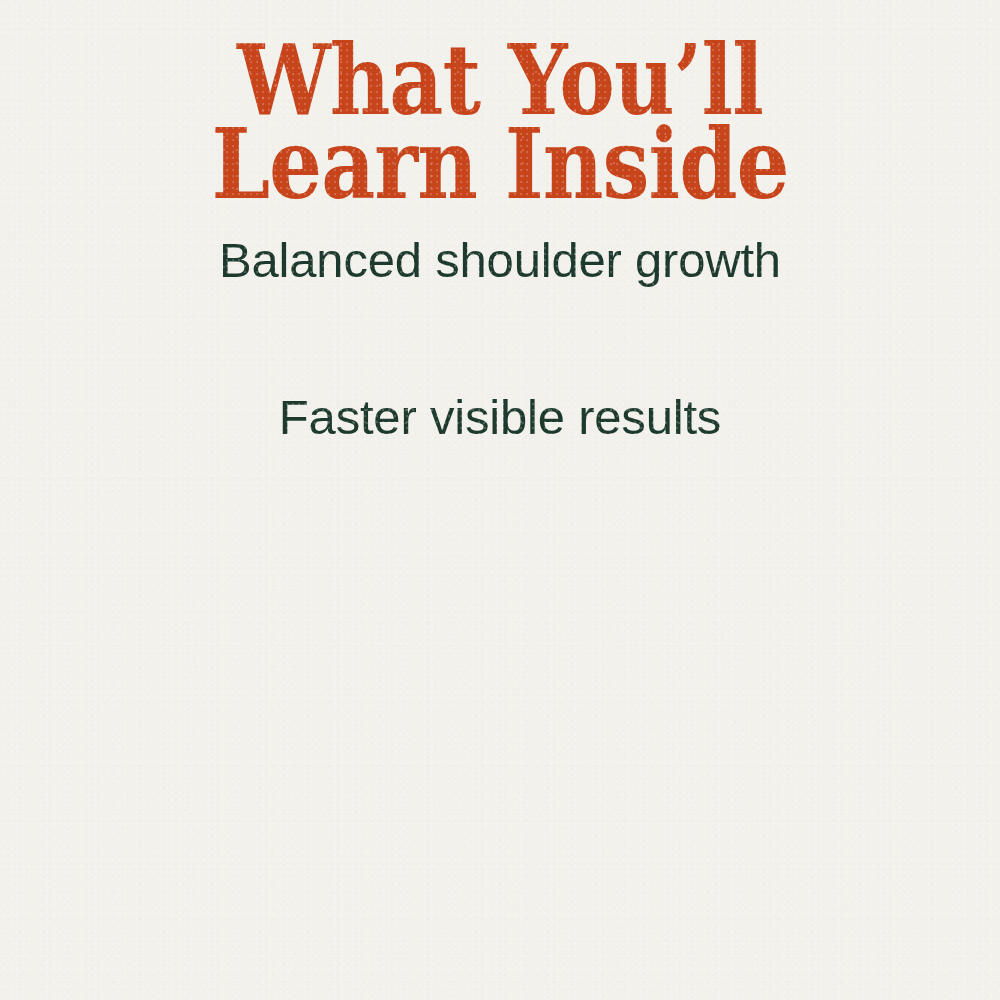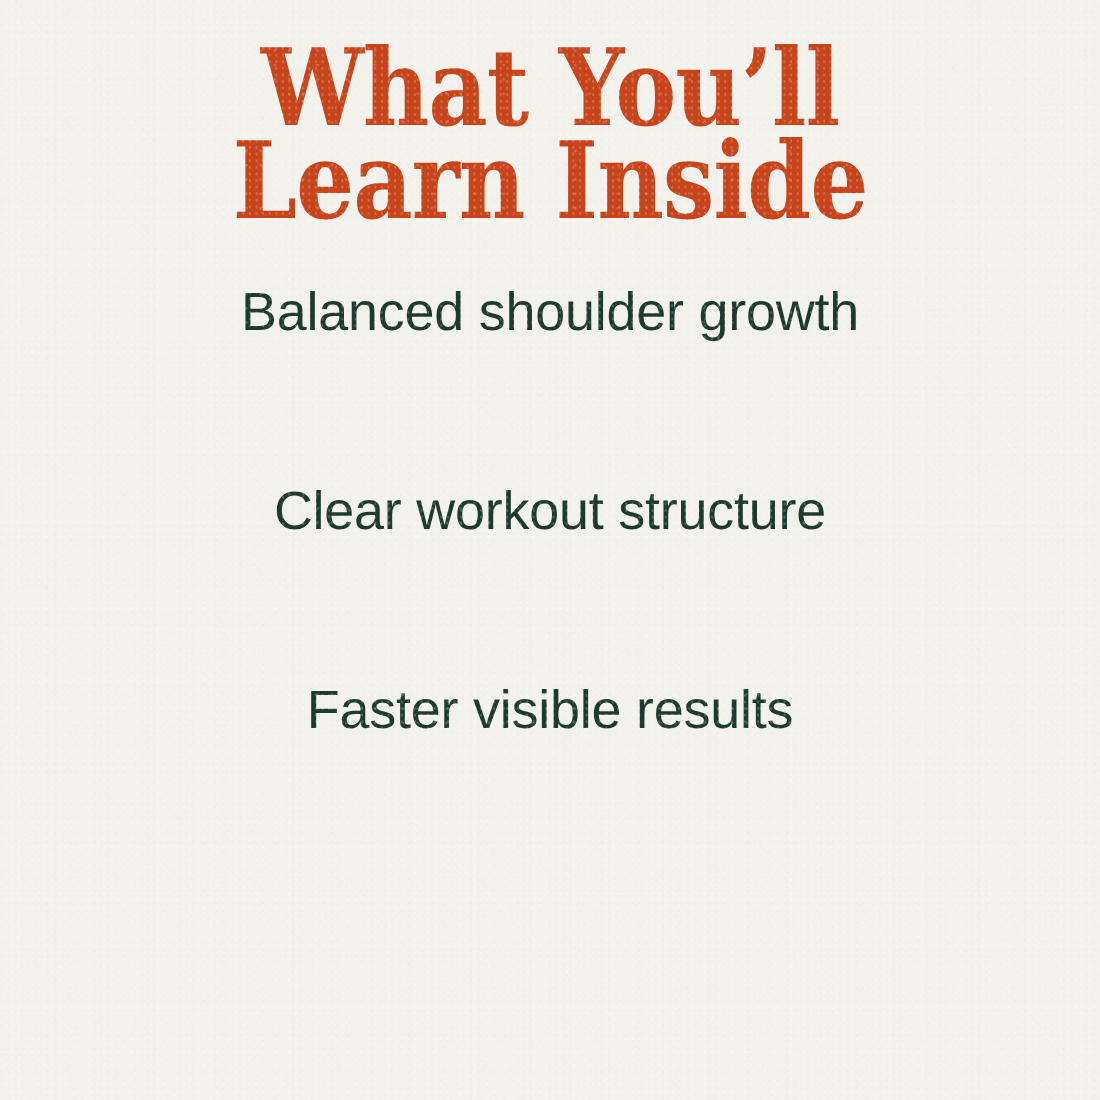--- a/index.html
+++ b/index.html
@@ -71,34 +71,32 @@
     width:100%;
     text-align:center;
     color:#1E3A2E;
     font-family:"Liberation Sans", sans-serif;
     font-weight:300;
     font-size:49px;
     line-height:1;
     letter-spacing:-0.004em;
     height:157px;
     white-space:nowrap;
-    margin-top:24px;
   }
 </style>
 </head>
 <body>
 
 <div id="poster">
 
   <h1 class="heading">
     <span class="hline">What You’ll</span>
     <span class="hline">Learn Inside</span>
   </h1>
 
   <div class="benefits">
     <span class="benefit">Balanced shoulder growth</span>
-    <span class="benefit">Clear workout structure</span>
     <span class="benefit">Faster visible results</span>
   </div>
 
 </div>
 
 <div id="grain"></div>
 
 </body></html>

